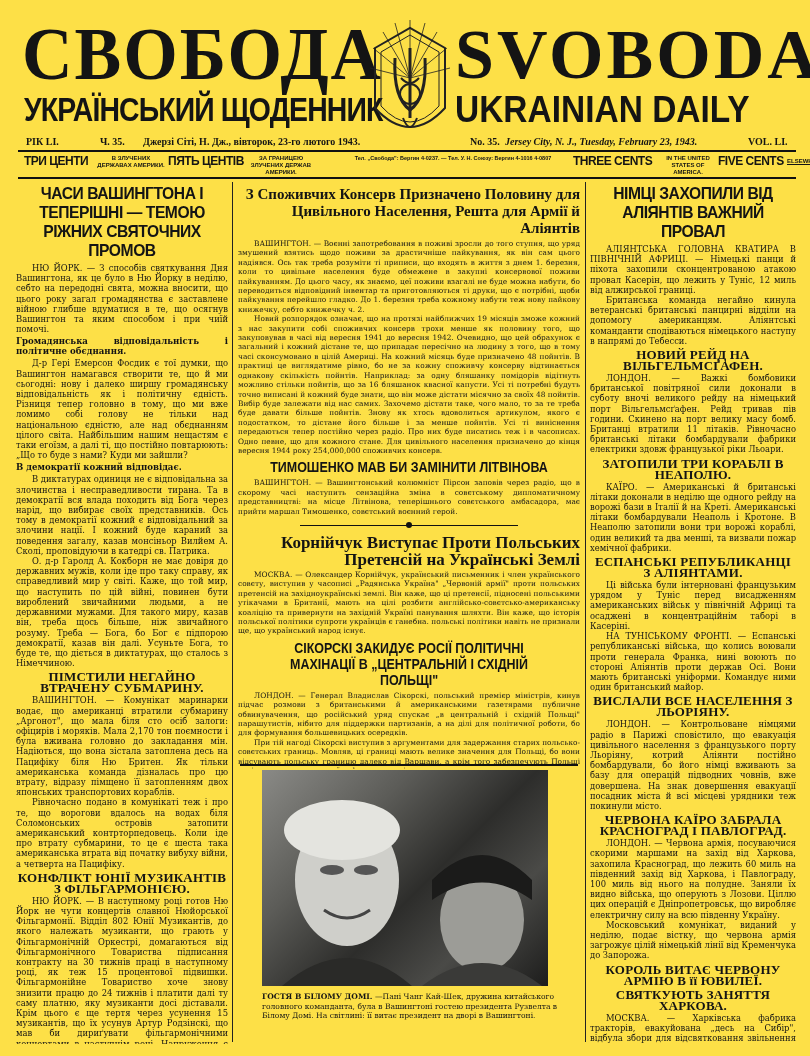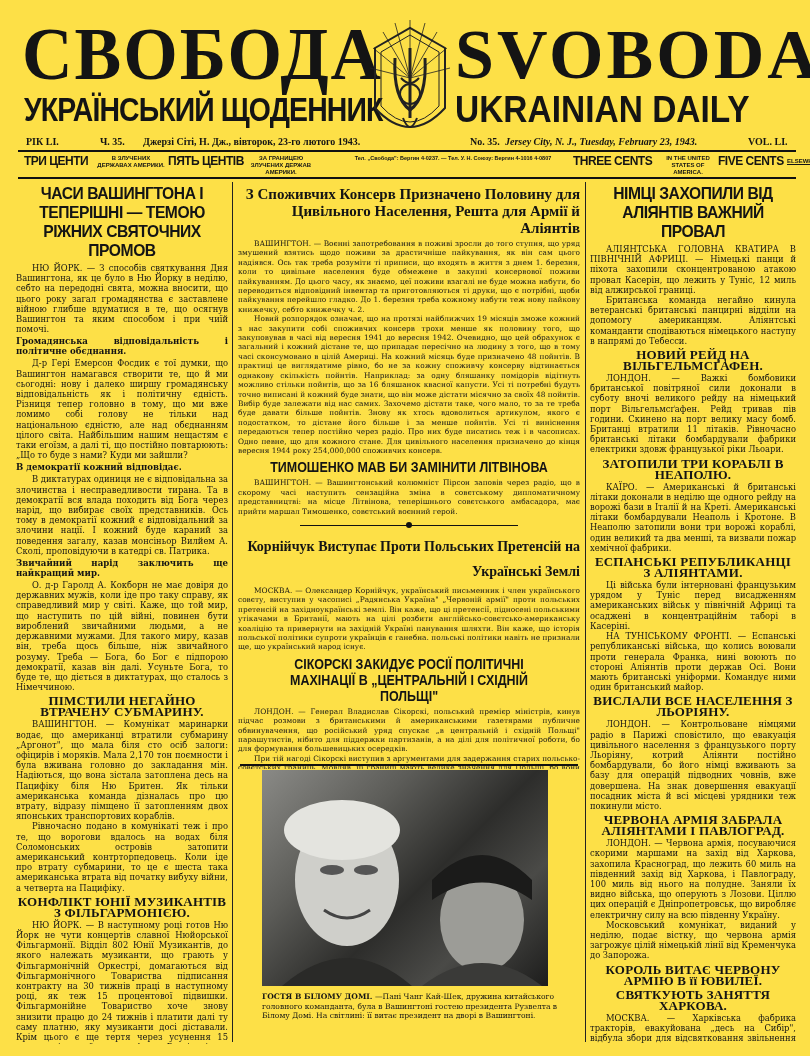--- a/index.html
+++ b/index.html
@@ -91,38 +91,37 @@
   <div class="vr" style="left:232px;top:182px;height:860px"></div>
   <div class="vr" style="left:585px;top:182px;height:860px"></div>
 
   <div class="col" style="left:16px;top:184px;width:212px;height:860px">
     <div class="h-big">ЧАСИ ВАШИНГТОНА І ТЕПЕРІШНІ — ТЕМОЮ РІЖНИХ СВЯТОЧНИХ ПРОМОВ</div>
     <p>НЮ ЙОРК. — З способів святкування Дня Вашингтона, як це було в Ню Йорку в неділю, себто на передодні свята, можна вносити, що цього року загал громадянства є заставлене війною глибше вдуматися в те, що осягнув Вашингтон та яким способом і при чиїй помочі.</p>
     <div class="h-sub">Громадянська відповідальність і політичне обєднання.</div>
     <p>Д-р Гері Емерсон Фосдик є тої думки, що Вашингтон намагався створити те, що й ми сьогодні: нову і далеко ширшу громадянську відповідальність як і політичну єдність. Різниця тепер головно в тому, що ми вже ломимо собі голову не тільки над національною єдністю, але над обєднанням цілого світа. Найбільшим нашим нещастям є таки егоїзм, а далі ті, що постійно повтарюють: „Що то буде з нами? Куди ми зайшли?</p>
     <div class="h-sub">В демократії кожний відповідає.</div>
     <p>В диктатурах одиниця не є відповідальна за злочинства і несправедливости тирана. Та в демократії вся влада походить від Бога через нарід, що вибирає своїх представників. Ось тому в демократії кожний є відповідальний за злочини нації. І кожний буде караний за поведення загалу, казав монсіньор Вилйем А. Сколі, проповідуючи в катедрі св. Патрика.</p>
-    <div class="h-sub">Звичайний нарід заключить ще найкращий мир.</div>
     <p>О. д-р Гаролд А. Кокборн не має довіря до державних мужів, коли іде про таку справу, як справедливий мир у світі. Каже, що той мир, що наступить по цій війні, повинен бути вироблений звичайними людьми, а не державними мужами. Для такого миру, казав він, треба щось більше, ніж звичайного розуму. Треба — Бога, бо Бог є підпорою демократії, казав він далі. Усуньте Бога, то буде те, що діється в диктатурах, що сталось з Німеччиною.</p>
     <div class="h-sec">ПІМСТИЛИ НЕГАЙНО ВТРАЧЕНУ СУБМАРИНУ.</div>
     <p>ВАШИНГТОН. — Комунікат маринарки водає, що американці втратили субмарину „Аргонот", що мала біля сто осіб залоги: офіцирів і моряків. Мала 2,170 тон поємности і була вживана головно до закладання мін. Надіються, що вона зістала затоплена десь на Пацифіку біля Ню Бритен. Як тільки американська команда дізналась про цю втрату, відразу пімщено її затопленням двох японських транспортових кораблів.</p>
     <p>Рівночасно подано в комунікаті теж і про те, що ворогови вдалось на водах біля Соломонських островів затопити американський контрторпедовець. Коли іде про втрату субмарини, то це є шеста така американська втрата від початку вибуху війни, а четверта на Пацифіку.</p>
     <div class="h-sec">КОНФЛІКТ ЮНІЇ МУЗИКАНТІВ З ФІЛЬГАРМОНІЄЮ.</div>
     <p>НЮ ЙОРК. — В наступному році готов Ню Йорк не чути концертів славної Нюйорської Фільгармонії. Відділ 802 Юнії Музикантів, до якого належать музиканти, що грають у Фільгармонічній Оркестрі, домагаються від Фільгармонічного Товариства підписання контракту на 30 тижнів праці в наступному році, як теж 15 процентової підвишки. Фільгармонійне Товариство хоче знову знизити працю до 24 тижнів і платити далі ту саму платню, яку музиканти досі діставали. Крім цього є ще тертя через усунення 15 музикантів, що їх усунув Артур Родзінскі, що мав би дириґувати фільгармонічними концертами в наступнім році. Напруження є того роду, що Фільгармонічне Товариство готово зрезиґнувати з концертів, бо не має відповідних фондів. Та домагання музикантів теж слушні.</p>
 
   </div>
 
   <div class="col" style="left:238px;top:184px;width:342px;height:585px;font-size:7.4px;line-height:9.4px">
     <div class="h-center-sans" style="font-size:15px;line-height:17px">З Споживчих Консерв Призначено Половину для Цивільного Населення, Решта для Армії й Аліянтів</div>
     <p>ВАШИНГТОН. — Воєнні запотребовання в поживі зросли до того ступня, що уряд змушений взятись щодо поживи за драстичніше пайкування, як він сам цього надіявся. Ось так треба розуміти ті приписи, що входять в життя з днем 1. березня, коли то цивільне населення буде обмежене в закупні консервової поживи пайкуванням. До цього часу, як знаємо, цеї поживи взагалі не буде можна набути, бо переводиться відповідний інвентар та приготовляються ті друки, що є потрібні, щоби пайкування перейшло гладко. До 1. березня треба кожному набути теж нову пайкову книжечку, себто книжечку ч. 2.</p>
     <p>Новий розпорядок означає, що на протязі найближчих 19 місяців зможе кожний з нас закупити собі споживчих консерв трохи менше як половину того, що закуповував в часі від вересня 1941 до вересня 1942. Очевидно, що цей обрахунок є загальний і кожний дістане те, що припадає пересічно на людину з того, що в тому часі сконсумовано в цілій Америці. На кожний місяць буде призначено 48 пойнтів. В практиці це виглядатиме рівно, бо не за кожну споживчу консерву відтинається однакову скількість пойнтів. Наприклад: за одну бляшанку помідорів відітнуть можливо стільки пойнтів, що за 16 бляшанок квасної капусти. Усі ті потребні будуть точно виписані й кожний буде знати, що він може дістати місячно за своїх 48 пойнтів. Вибір буде залежати від нас самих. Захочемо дістати таке, чого мало, то за те треба буде давати більше пойнтів. Знову як хтось вдоволиться артикулом, якого є подостатком, то дістане його більше і за менше пойнтів. Усі ті виніснення передаються тепер постійно через радіо. Про них буде писатись теж і в часописах. Одно певне, що для кожного стане. Для цивільного населення призначено до кінця вересня 1944 року 254,000,000 споживчих консерв.</p>
     <div class="h-center-cond">ТИМОШЕНКО МАВ БИ ЗАМІНИТИ ЛІТВІНОВА</div>
     <p>ВАШИНГТОН. — Вашингтонський колюмніст Пірсон заповів через радіо, що в скорому часі наступить сензаційна зміна в совєтському дипломатичному представництві: на місце Літвінова, теперішнього совєтського амбасадора, має прийти маршал Тимошенко, совєтський воєнний герой.</p>
     <div class="sep-dot"></div>
-    <div class="h-center-sans" style="font-size:14px;line-height:25px">Корнійчук Виступає Проти Польських Претенсій на Українські Землі</div>
+    <div class="h-center-sans" style="font-size:17px;line-height:17px">Корнійчук Виступає Проти Польських Претенсій на Українські Землі</div>
     <p>МОСКВА. — Олександер Корнійчук, український письменник і член українського совєту, виступив у часописі „Радянська Україна" „Червоній армії" проти польських претенсій на західноукраїнські землі. Він каже, що ці претенсії, підносені польськими утікачами в Британії, мають на цілі розбити англійсько-совєтсько-американську коаліцію та привернути на західній Україні панування шляхти. Він каже, що історія польської політики супроти українців є ганебна. польські політики навіть не признали ще, що український народ існує.</p>
     <div class="h-center-cond">СІКОРСКІ ЗАКИДУЄ РОСІЇ ПОЛІТИЧНІ МАХІНАЦІЇ В „ЦЕНТРАЛЬНІЙ І СХІДНІЙ ПОЛЬЩІ"</div>
     <p>ЛОНДОН. — Генерал Владислав Сікорскі, польський премієр міністрів, кинув підчас розмови з британськими й американськими газетярами публичне обвинувачення, що російський уряд спускає „в центральній і східній Польщі" парашутистів, нібито для піддержки партизанів, а на ділі для політичної роботи, бо для формування большевицьких осередків.</p>
     <p>При тій нагоді Сікорскі виступив з аргументами для задержання старих польсько-совєтських границь. Мовляв, ці границі мають велике значення для Польщі, бо вони відсувають польську границю далеко від Варшави, а крім того забезпечують Польщі посідання важних для неї нафтових теренів.</p>
 
   </div>
   <div class="rule" style="left:240px;width:338px;top:764px;height:2px"></div>
 
   <div class="photo">
     <svg width="286" height="216" viewBox="0 0 286 216">
@@ -148,21 +147,21 @@
     <p>Британська команда негайно кинула ветеранські британські панцирні відділи на допомогу американцям. Аліянтські команданти сподіваються німецького наступу в напрямі до Тебесси.</p>
     <div class="h-sec">НОВИЙ РЕЙД НА ВІЛЬГЕЛЬМСҐАФЕН.</div>
     <p>ЛОНДОН. — Важкі бомбовики британської повітряної сили доконали в суботу вночі великого рейду на німецький порт Вільгельмсґафен. Рейд тривав пів години. Скинено на порт велику масу бомб. Британці втратили 11 літаків. Рівночасно британські літаки бомбардували фабрики електрики здовж французької ріки Льоари.</p>
     <div class="h-sec">ЗАТОПИЛИ ТРИ КОРАБЛІ В НЕАПОЛЮ.</div>
     <p>КАЇРО. — Американські й британські літаки доконали в неділю ще одного рейду на ворожі бази в Італії й на Креті. Американські літаки бомбардували Неаполь і Кротоне. В Неаполю затопили вони три ворожі кораблі, один великий та два менші, та визвали пожар хемічної фабрики.</p>
     <div class="h-sec">ЕСПАНСЬКІ РЕПУБЛИКАНЦІ З АЛІЯНТАМИ.</div>
     <p>Ці війська були інтерновані французьким урядом у Туніс перед висадженням американських військ у північній Африці та осаджені в концентраційнім таборі в Касеріні.</p>
     <p>НА ТУНІСЬКОМУ ФРОНТІ. — Еспанські републиканські війська, що колись воювали проти генерала Франка, нині воюють по стороні Аліянтів проти держав Осі. Вони мають британські уніформи. Командує ними один британський майор.</p>
     <div class="h-sec">ВИСЛАЛИ ВСЕ НАСЕЛЕННЯ З ЛЬОРІЯНУ.</div>
     <p>ЛОНДОН. — Контрольоване німцями радіо в Парижі сповістило, що евакуація цивільного населення з французького порту Льоріяну, котрий Аліянти постійно бомбардували, бо його німці вживають за базу для операцій підводних човнів, вже довершена. На знак довершення евакуації посадник міста й всі місцеві урядники теж покинули місто.</p>
-    <div class="h-sec">ЧЕРВОНА АРМІЯ ЗАБРАЛА АЛІЯНТАМИ І ПАВЛОГРАД.</div>
+    <div class="h-sec">ЧЕРВОНА КАЇРО ЗАБРАЛА КРАСНОГРАД І ПАВЛОГРАД.</div>
     <p>ЛОНДОН. — Червона армія, посуваючися скорими маршами на захід від Харкова, захопила Красноград, що лежить 60 миль на південний захід від Харкова, і Павлограду, 100 миль від нього на полудне. Заняли їх видно війська, що оперують з Лозови. Ціллю цих операцій є Дніпропетровськ, що виробляє електричну силу на всю південну Україну.</p>
     <p>Московський комунікат, виданий у неділю, подає вістку, що червона армія загрожує цілій німецькій лінії від Кременчука до Запорожа.</p>
     <div class="h-sec">КОРОЛЬ ВИТАЄ ЧЕРВОНУ АРМІЮ В її ЮВИЛЕЇ.</div>
     <div class="h-sec">СВЯТКУЮТЬ ЗАНЯТТЯ ХАРКОВА.</div>
     <p>МОСКВА. — Харківська фабрика тракторів, евакуйована „десь на Сибір", відбула збори для відсвятковання звільнення свого матірного міста.</p>
 
   </div>
 </div>
 
 </body></html>

